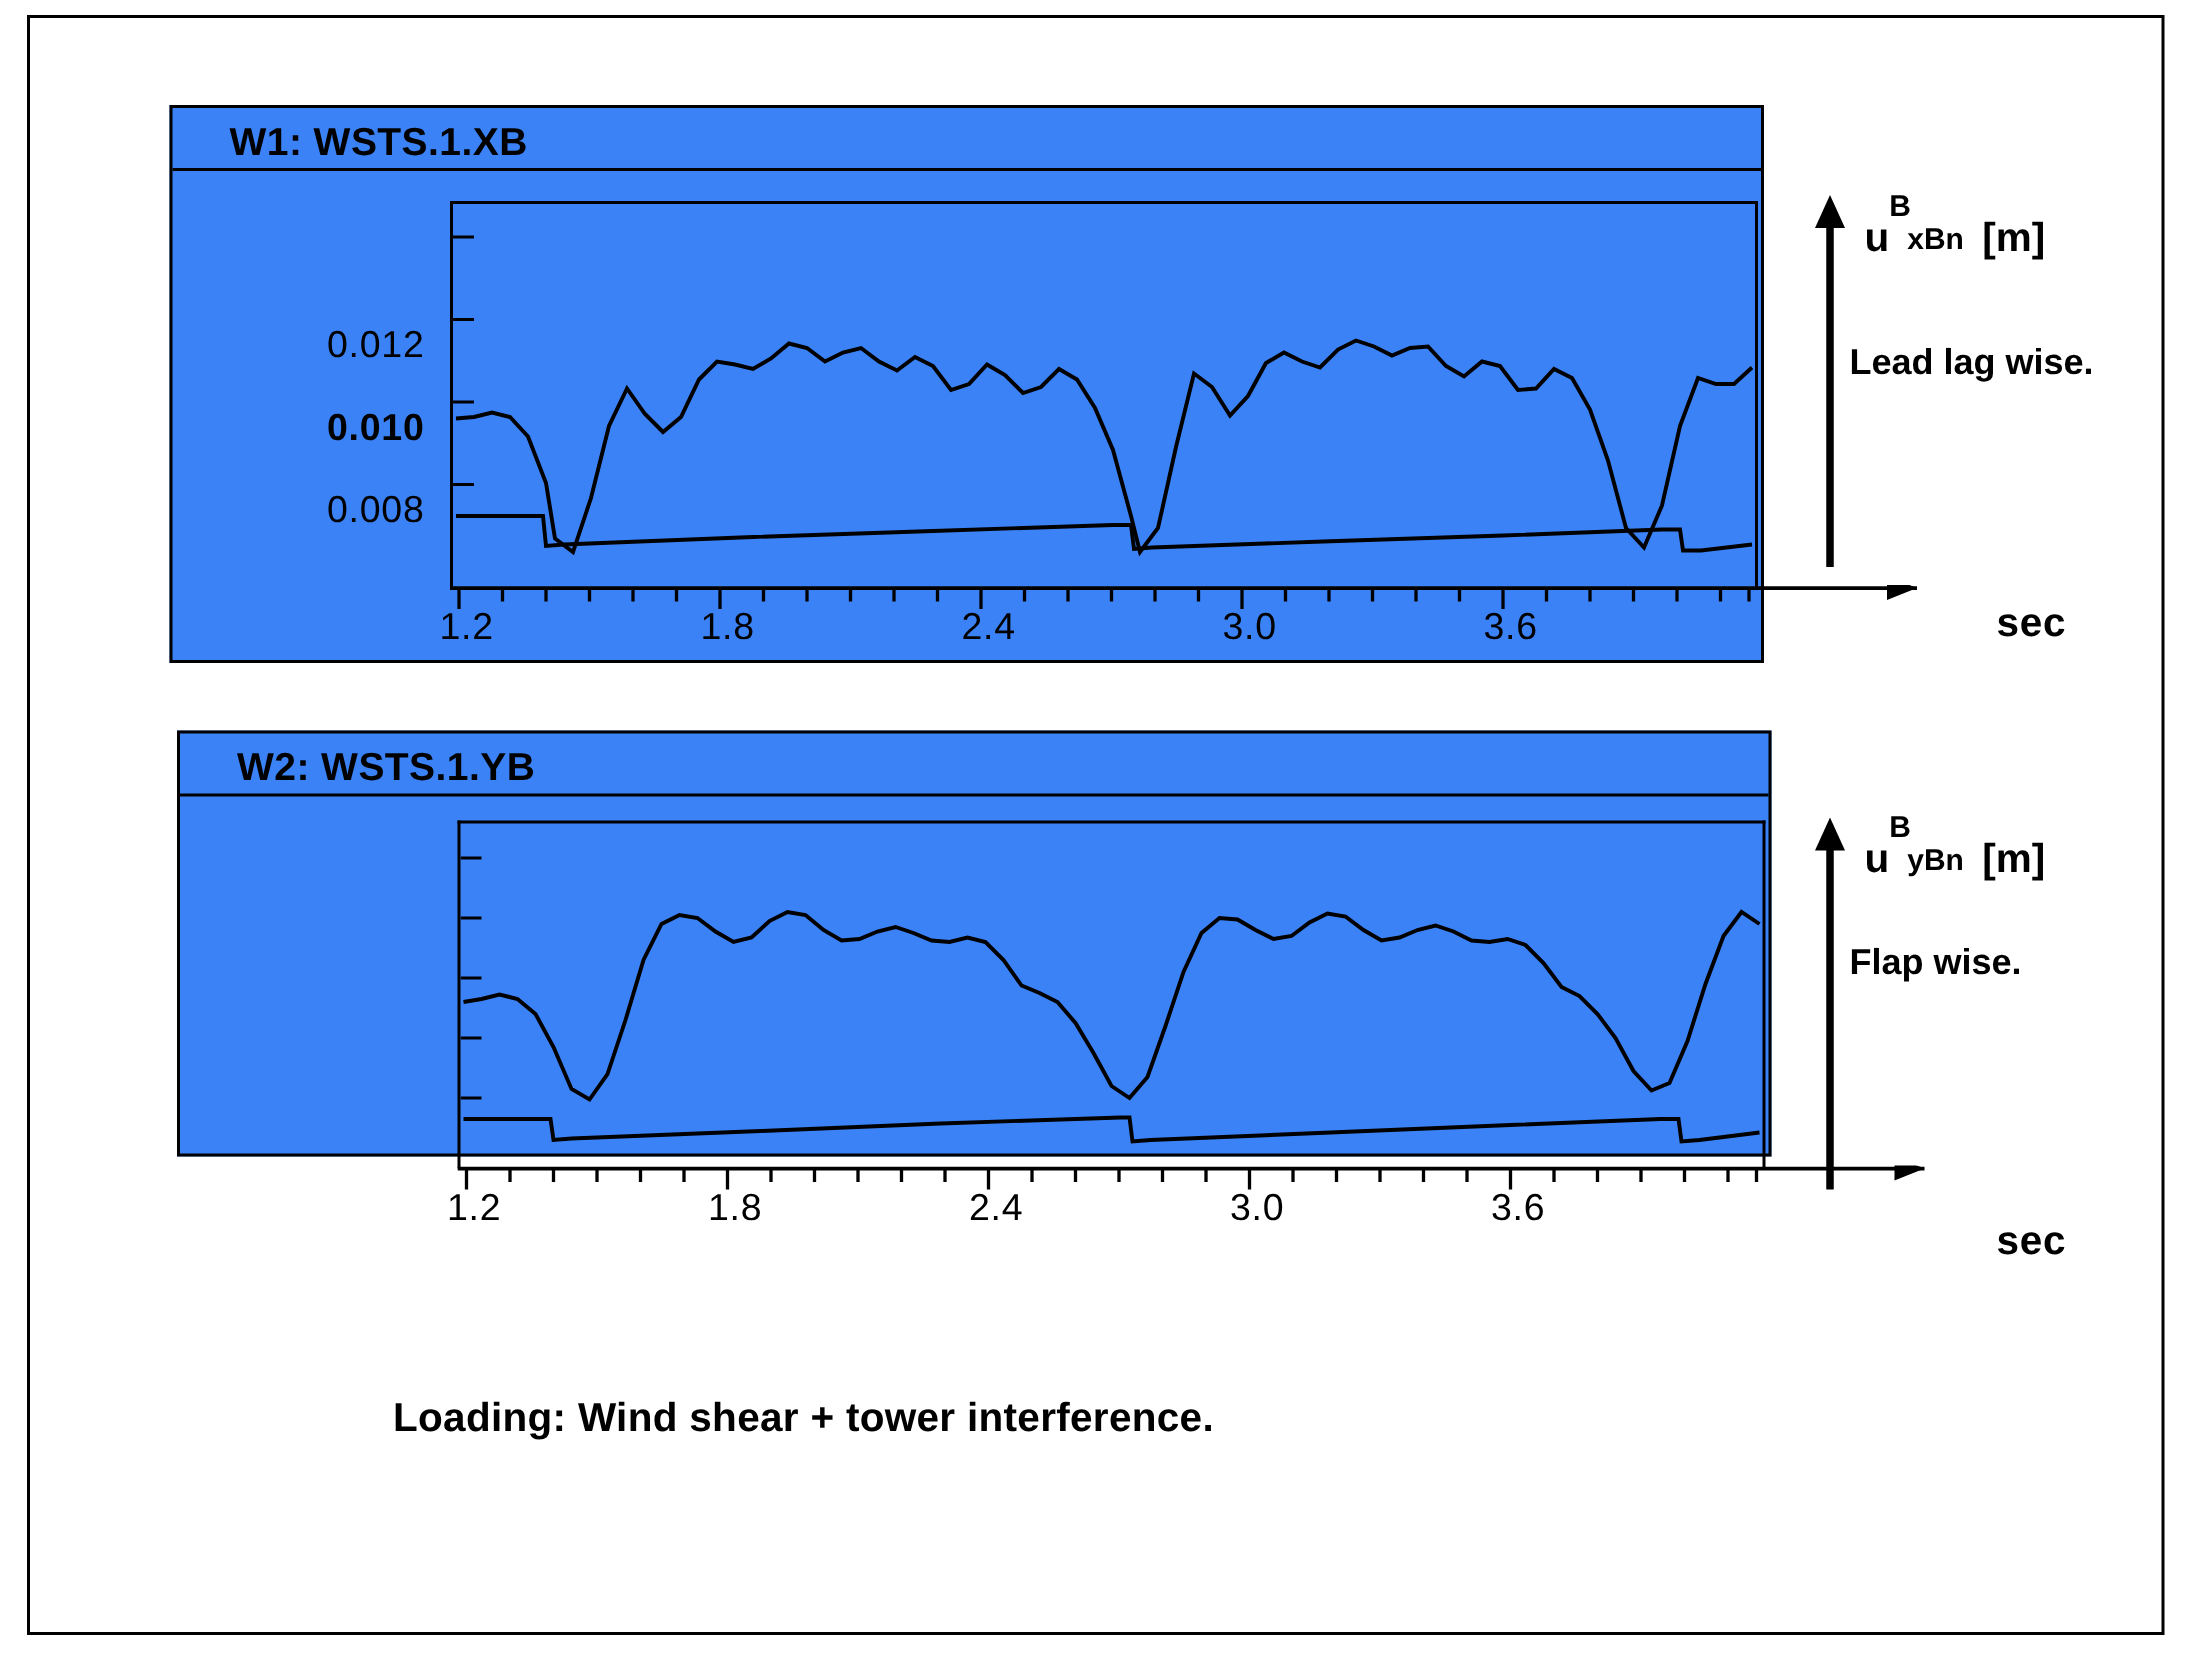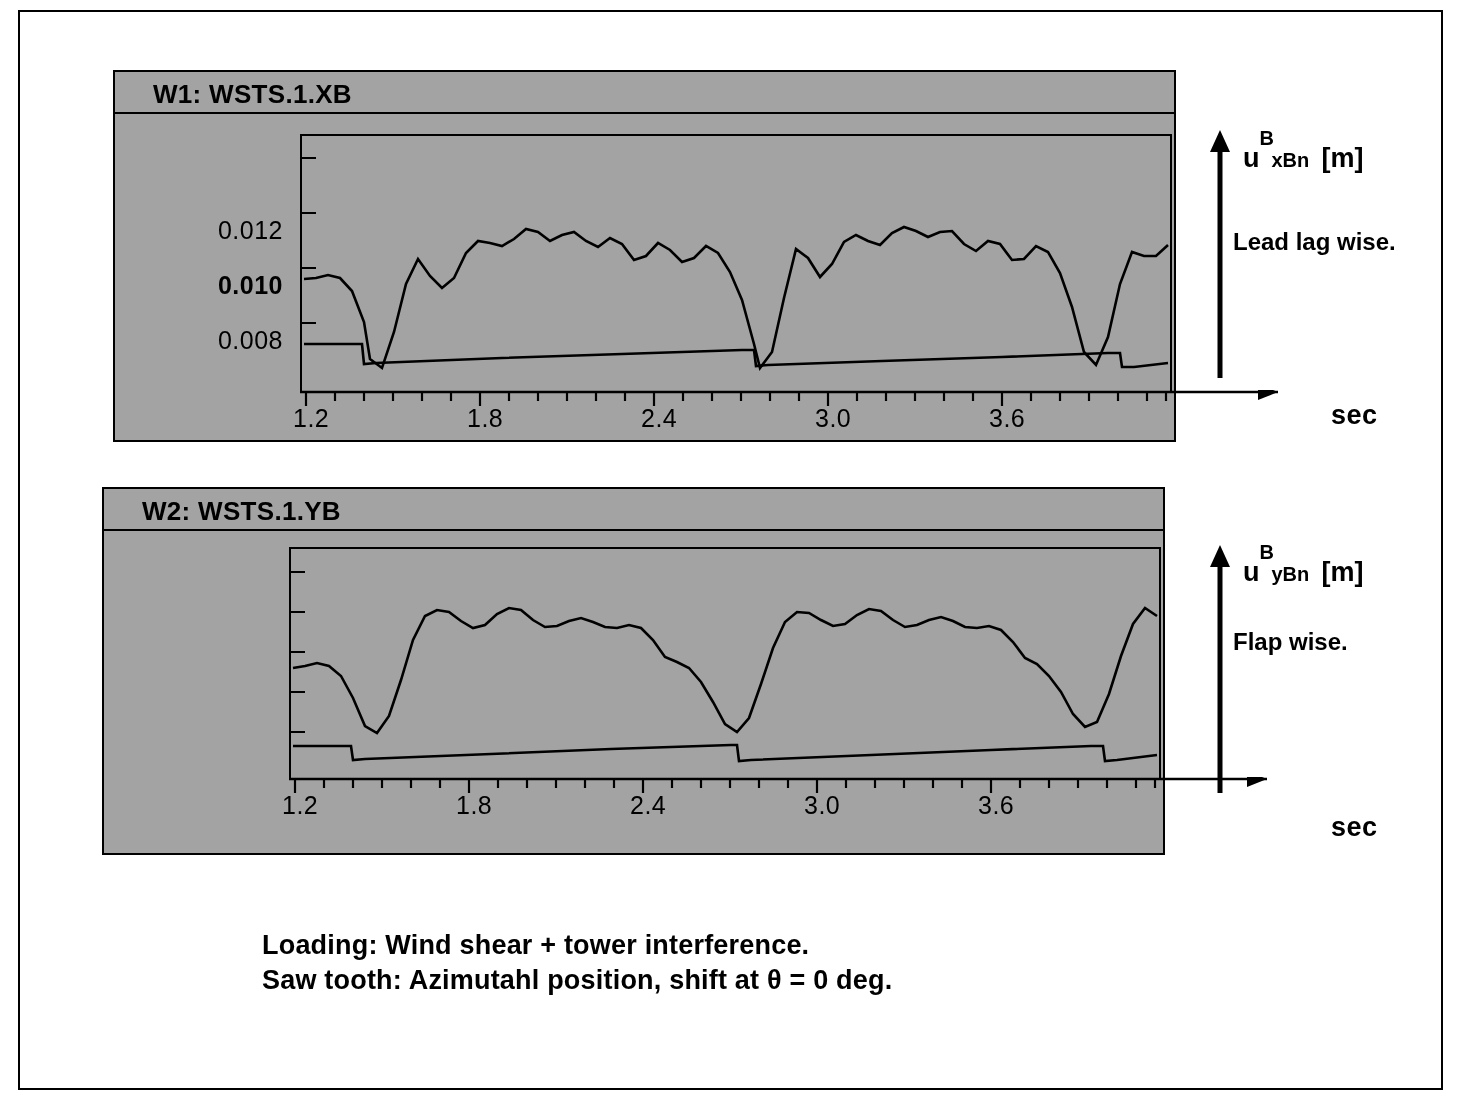--- a/index.html
+++ b/index.html
@@ -28,24 +28,24 @@
     width: 1425px;
     height: 1080px;
     border: 2px solid #000;
     box-sizing: border-box;
   }
   
   .panel {
     position: absolute;
     border: 2px solid #000;
     box-sizing: border-box;
-    background: #a3a3a3;
+    background: #3b82f6;
   }
   #panel1 { left: 113px; top: 70px;  width: 1063px; height: 372px; }
-  #panel2 { left: 102px; top: 487px; width: 1063px; height: 368px; }
+  #panel2 { left: 118px; top: 487px; width: 1063px; height: 284px; }
 
   .panel-title {
     position: absolute;
     left: 0;
     top: 0;
     width: 100%;
     height: 42px;
     border-bottom: 2px solid #000;
     box-sizing: border-box;
     font-size: 26px;
@@ -301,16 +301,15 @@
     <polygon points="14,0 4,22 24,22" fill="#000"></polygon>
   </svg>
   <div class="unitlabel" style="left:1243px; top:554px;">
     <span>u</span><span class="sub-sup"><span class="sup">B</span><span class="sub">yBn</span></span><span style="margin-left:16px;">[m]</span>
   </div>
   <div class="side-annot" style="left:1233px; top:628px;">Flap wise.</div>
   <div class="sec-label" style="left:1331px; top:812px;">sec</div>
 
   <div class="caption">
     <div>Loading: Wind shear + tower interference.</div>
-    <div>Saw tooth: Azimutahl position, shift at θ = 0 deg.</div>
   </div>
 
 </div>
 
 </body></html>

